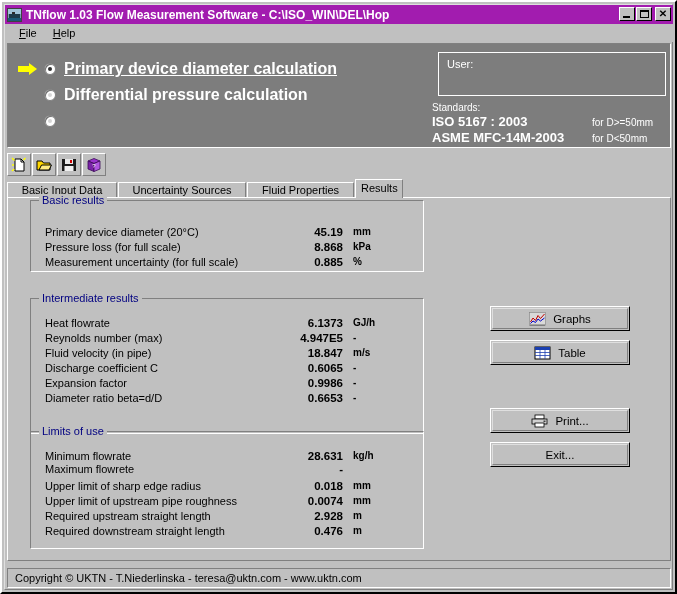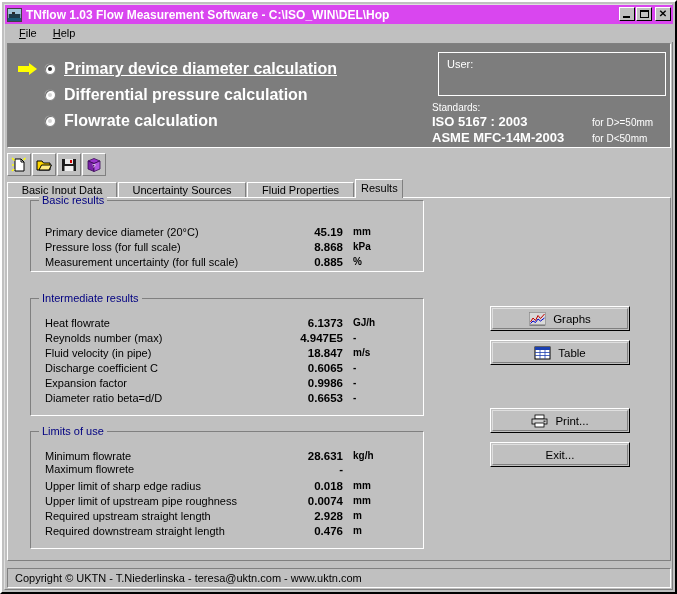--- a/index.html
+++ b/index.html
@@ -21,21 +21,21 @@
   .win-inner{
     position:absolute;left:2px;top:2px;right:2px;bottom:2px;
     border:1px solid;
     border-color:#dfdfdf #808080 #808080 #dfdfdf;
     box-sizing:border-box;
   }
 
   
   .titlebar{
     position:absolute;left:3px;top:3px;width:668px;height:19px;
-    background:#d946ef;
+    background:#a21caf;
     display:flex;align-items:center;
   }
   .title-icon{
     width:15px;height:14px;margin-left:2px;margin-right:4px;
     position:relative;overflow:hidden;
     background:#7a9ab0;
     border:1px solid #404040;
     box-sizing:border-box;
   }
   .title-icon .sky{position:absolute;left:0;top:0;width:100%;height:45%;background:#9fc4d8;}
@@ -240,21 +240,20 @@
         <span class="radio">
             <span class="dot"></span>
           </span>
         <span class="radio-label">Differential pressure calculation</span>
       </div>
       <div class="radio-row">
         <span class="arrow hidden"></span>
         <span class="radio">
             <span class="dot"></span>
           </span>
-        <span class="radio-label">Flowrate calculation</span>
       </div>
     </div>
 
     <div class="userbox">
       <span>User:</span>
     </div>
     <div class="std-label">Standards:</div>
     <div class="std1">ISO 5167 : 2003</div>
     <div class="std1n">for D&gt;=50mm</div>
     <div class="std2">ASME  MFC-14M-2003</div>
@@ -320,21 +319,21 @@
         <span class="val">8.868</span>
         <span class="unit">kPa</span>
       </div>
       <div class="row" style="top:55px;">
         <span class="lbl">Measurement uncertainty (for full scale)</span>
         <span class="val">0.885</span>
         <span class="unit">%</span>
       </div>
     </div>
 
-    <div class="group" style="left:22px;top:100px;width:394px;height:118px;">
+    <div class="group" style="left:22px;top:100px;width:394px;height:136px;">
       <span class="legend">Intermediate results</span>
       <div class="row" style="top:18px;">
         <span class="lbl">Heat flowrate</span>
         <span class="val">6.1373</span>
         <span class="unit">GJ/h</span>
       </div>
       <div class="row" style="top:33px;">
         <span class="lbl">Reynolds number (max)</span>
         <span class="val">4.947E5</span>
         <span class="unit">-</span>

